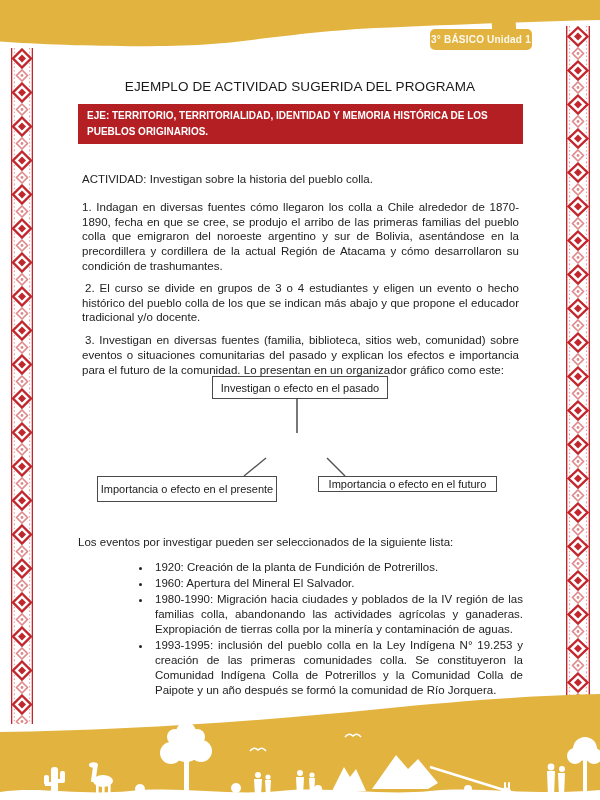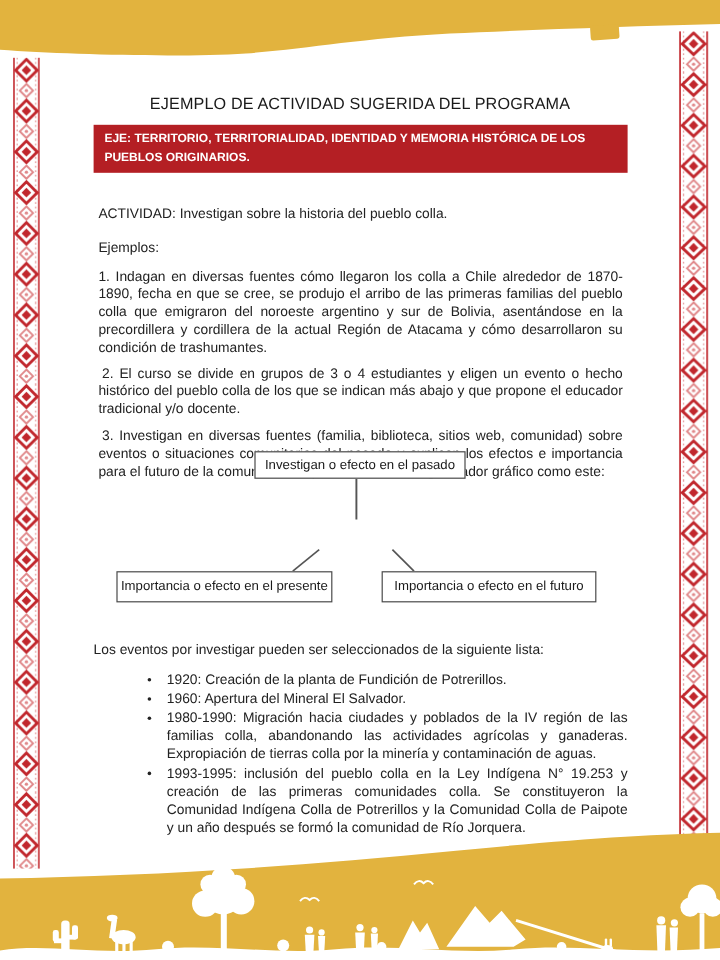--- a/index.html
+++ b/index.html
@@ -44,39 +44,42 @@
   .p1{margin-bottom:7px !important}
   .p2{margin-bottom:8px !important;text-indent:3px}
   .p3{text-indent:3px}
 
   .diagram{position:absolute;left:78px;top:374px;width:445px;height:132px}
   .dg-box{position:absolute;border:1px solid var(--box_border);background:#fff;box-sizing:border-box;
     display:flex;align-items:center;justify-content:center;font-size:11px;text-align:center;color:#1a1a1a}
   .dg-top{left:134px;top:2px;width:176px;height:23px}
   .dg-center{left:162px;top:59px;width:112px;height:25px}
   .dg-bl{left:19px;top:102px;width:180px;height:26px}
-  .dg-br{left:240px;top:102px;width:179px;height:26px}
+  .dg-br{left:240px;top:102px;width:179px;height:16px}
   .dg-lines{position:absolute;left:0;top:0}
 
   .events{position:absolute;left:78px;top:535px;width:445px;font-size:11.5px;line-height:14.8px}
   .events-intro{margin:0}
   .events ul{margin:10px 0 0 0;padding:0 0 0 58px;list-style:disc}
-  .events li{margin:0 0 1px 0;padding-left:3px;line-height:15px;text-align:justify}
+  .events li{margin:0 0 1px 16px;padding-left:3px;line-height:15px;text-align:justify}
 
   .bottom-art{position:absolute;left:0;bottom:0}
 </style>
 </head>
 <body>
 
 <div class="page">
 
   <svg class="top-band" width="600" height="60" viewBox="0 0 600 60" aria-hidden="true">
     <path class="gold-fill" d="M0,0 H600 V20 C520,22 440,25 375,28 C300,32 255,41 205,44.5 C150,48 55,45.5 0,41.5 Z"></path>
   </svg>
   <div class="badge-tab"></div>
+  <div class="unit-badge">
+    <span>3° BÁSICO Unidad 1</span>
+  </div>
 
   <svg class="strip strip-left" width="24" height="676" viewBox="0 0 24 676" aria-hidden="true">
     <defs>
       <pattern id="patL" width="24" height="34" patternUnits="userSpaceOnUse">
         <rect x="1" y="0" width="1.3" height="34" class="pr"></rect>
         <rect x="21.7" y="0" width="1.3" height="34" class="pr"></rect>
         <line x1="4.3" y1="0" x2="4.3" y2="34" class="prl-dash"></line>
         <line x1="19.7" y1="0" x2="19.7" y2="34" class="prl-dash"></line>
         <path d="M12,1.5 L21,10.5 L12,19.5 L3,10.5 Z" class="pr-stroke" stroke-width="2.4"></path>
         <path d="M12,6.5 L16,10.5 L12,14.5 L8,10.5 Z" class="pr"></path>
@@ -104,21 +107,20 @@
   </svg>
 
   <div class="doc-title">EJEMPLO DE ACTIVIDAD SUGERIDA DEL PROGRAMA</div>
 
   <div class="eje-banner">
     <span>EJE: TERRITORIO, TERRITORIALIDAD, IDENTIDAD Y MEMORIA HISTÓRICA DE LOS PUEBLOS ORIGINARIOS.</span>
   </div>
 
   <div class="content">
     <p class="p-act">ACTIVIDAD: Investigan sobre la historia del pueblo colla.</p>
-    <p class="p-ej">Ejemplos:</p>
     <p class="p1">1. Indagan en diversas fuentes cómo llegaron los colla a Chile alrededor de 1870- 1890, fecha en que se cree, se produjo el arribo de las primeras familias del pueblo colla que emigraron del noroeste argentino y sur de Bolivia, asentándose en la precordillera y cordillera de la actual Región de Atacama y cómo desarrollaron su condición de trashumantes.</p>
     <p class="p2">2. El curso se divide en grupos de 3 o 4 estudiantes y eligen un evento o hecho histórico del pueblo colla de los que se indican más abajo y que propone el educador tradicional y/o docente.</p>
     <p class="p3">3. Investigan en diversas fuentes (familia, biblioteca, sitios web, comunidad) sobre eventos o situaciones comunitarias del pasado y explican los efectos e importancia para el futuro de la comunidad. Lo presentan en un organizador gráfico como este:</p>
   </div>
 
   <div class="diagram">
     <svg class="dg-lines" width="445" height="132" viewBox="0 0 445 132" aria-hidden="true">
       <line x1="219" y1="25" x2="219" y2="59" stroke="#555" stroke-width="1.6"></line>
       <line x1="188" y1="84" x2="166" y2="102" stroke="#555" stroke-width="1.4"></line>
       <line x1="249" y1="84" x2="267" y2="102" stroke="#555" stroke-width="1.4"></line>

